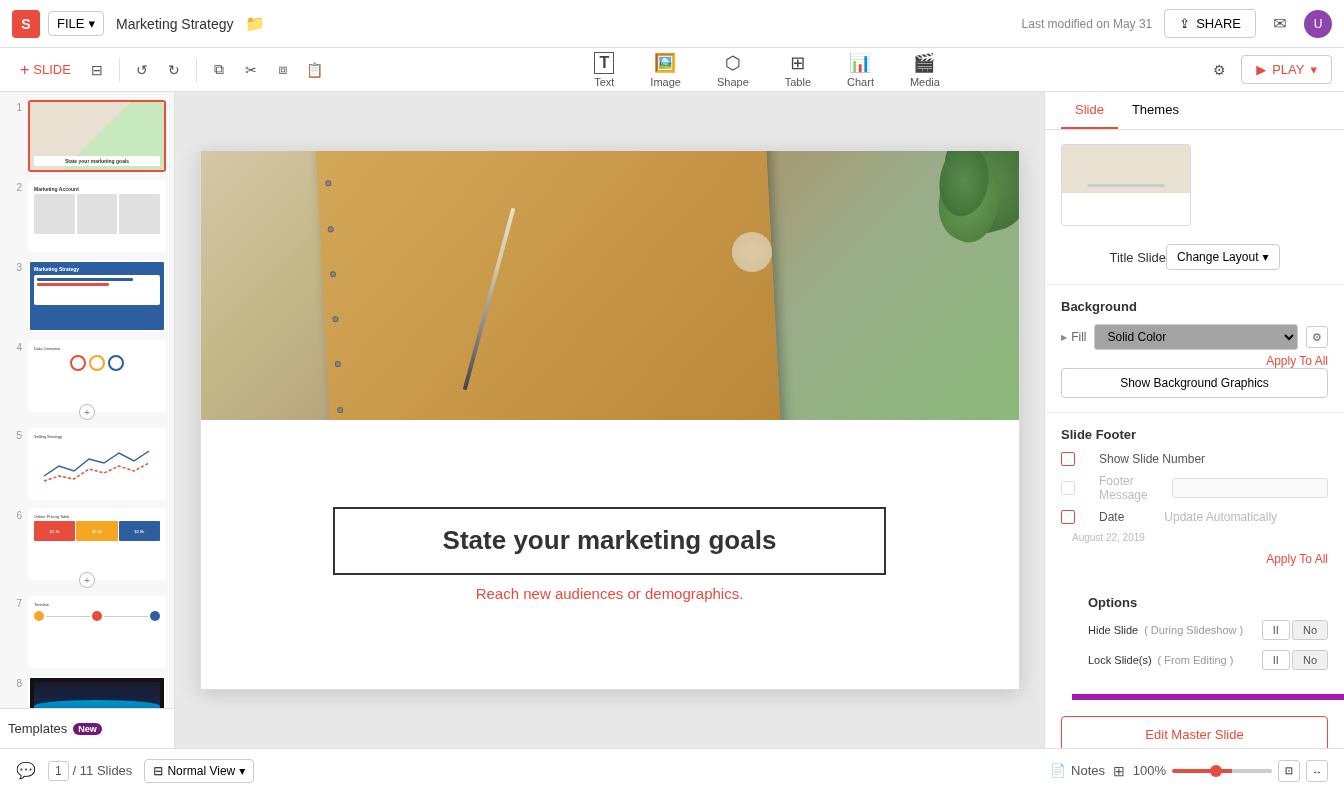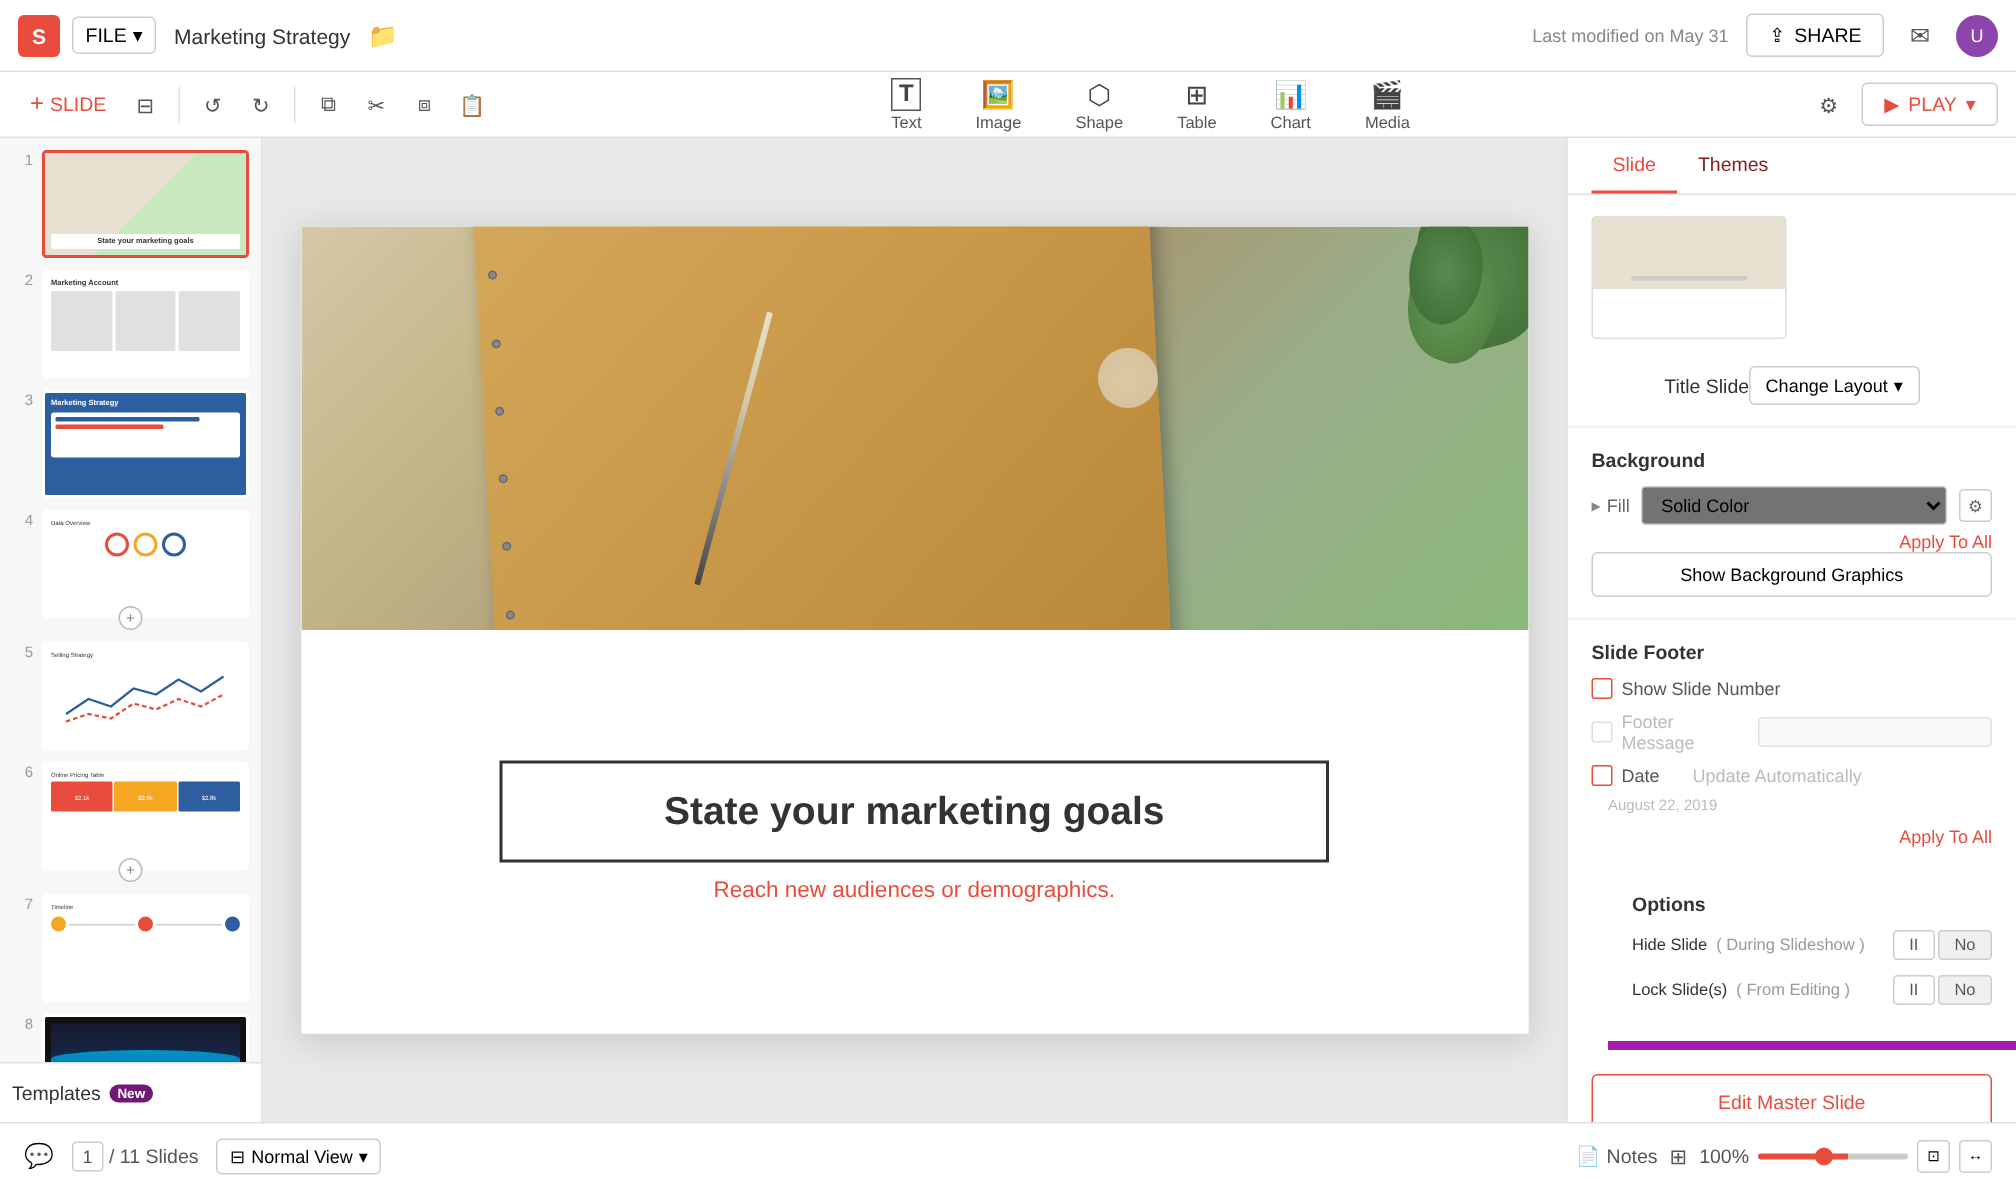--- a/index.html
+++ b/index.html
@@ -58,38 +58,38 @@
     .templates-btn { padding: 12px 8px; display: flex; align-items: center; gap: 6px; border-top: 1px solid #e0e0e0; cursor: pointer; font-size: 13px; color: #333; background: #fff; }
     .new-badge { background: #701a75; color: white; font-size: 9px; padding: 1px 5px; border-radius: 8px; font-weight: bold; }
 
     
     .canvas-area { flex: 1; display: flex; align-items: center; justify-content: center; background: #e8e8e8; overflow: hidden; padding: 20px; }
     .slide-canvas { width: 820px; height: 540px; background: #fff; box-shadow: 0 4px 20px rgba(0,0,0,0.15); position: relative; overflow: hidden; border: 1px solid #ddd; }
 
     
     .right-panel { width: 300px; background: #fff; border-left: 1px solid #e0e0e0; display: flex; flex-direction: column; overflow-y: auto; flex-shrink: 0; }
     .panel-tabs { display: flex; border-bottom: 1px solid #e0e0e0; padding: 0 16px; }
-    .panel-tab { padding: 10px 14px; font-size: 13px; cursor: pointer; color: #7f1d1d; border-bottom: 2px solid transparent; }
+    .panel-tab { padding: 10px 14px; font-size: 13px; cursor: pointer; color: #000000; border-bottom: 2px solid transparent; }
     .panel-tab.active { color: #e84c3d; border-bottom-color: #e84c3d; }
     .panel-section { padding: 14px 16px; border-bottom: 1px solid #f0f0f0; }
     .slide-preview-mini { width: 130px; height: 82px; border: 1px solid #ddd; border-radius: 3px; background: #f5f5f5; margin-bottom: 10px; display: flex; align-items: flex-end; justify-content: center; overflow: hidden; position: relative; }
     .mini-preview-line { width: 60%; height: 3px; background: #ccc; margin-bottom: 20px; border-radius: 1px; }
     .layout-row { display: flex; align-items: center; justify-content: center; }
     .layout-label { font-size: 13px; color: #333; font-weight: 500; }
     .change-layout-btn { padding: 5px 10px; border: 1px solid #ccc; border-radius: 4px; font-size: 12px; cursor: pointer; background: #fff; display: flex; align-items: center; gap: 4px; }
     .section-title { font-size: 13px; font-weight: 600; color: #333; margin-bottom: 10px; }
     .fill-row { display: flex; align-items: center; gap: 8px; }
     .fill-label { font-size: 12px; color: #666; display: flex; align-items: center; gap: 4px; }
     .triangle-icon { font-size: 8px; color: #888; }
-    .fill-select { flex: 1; padding: 4px 8px; border: 1px solid #ccc; border-radius: 3px; font-size: 12px; background: #737373; }
+    .fill-select { flex: 1; padding: 4px 8px; border: 1px solid #ccc; border-radius: 3px; font-size: 12px; background: #a3a3a3; }
     .apply-all-link { text-align: right; color: #e84c3d; font-size: 12px; cursor: pointer; margin-top: 6px; }
     .show-bg-btn { width: 100%; padding: 7px; border: 1px solid #ccc; border-radius: 4px; font-size: 12px; background: #fff; cursor: pointer; text-align: center; }
     .footer-section { padding: 14px 16px; }
     .footer-title { font-size: 13px; font-weight: 600; color: #333; margin-bottom: 10px; }
-    .footer-row { display: flex; align-items: center; gap: 6px; margin-bottom: 8px; }
+    .footer-row { display: flex; align-items: center; gap: 24px; margin-bottom: 8px; }
     .checkbox { width: 14px; height: 14px; border: 1.5px solid #e84c3d; border-radius: 2px; flex-shrink: 0; background: #fff; }
     .footer-text { font-size: 12px; color: #555; }
     .footer-text.disabled { color: #bbb; }
     .footer-input { flex: 1; padding: 3px 6px; border: 1px solid #e0e0e0; border-radius: 3px; font-size: 11px; color: #bbb; background: #fafafa; }
     .date-hint { font-size: 10px; color: #bbb; margin-left: 11px; margin-bottom: 6px; }
     .options-section { padding: 14px 16px; border-bottom: 6px solid #a21caf; margin-left: 27px; }
     .options-title { font-size: 13px; font-weight: 600; color: #333; margin-bottom: 10px; }
     .option-row { display: flex; align-items: center; gap: 6px; margin-bottom: 10px; }
     .option-label { font-size: 11px; color: #333; }
     .option-sub { font-size: 11px; color: #999; }

